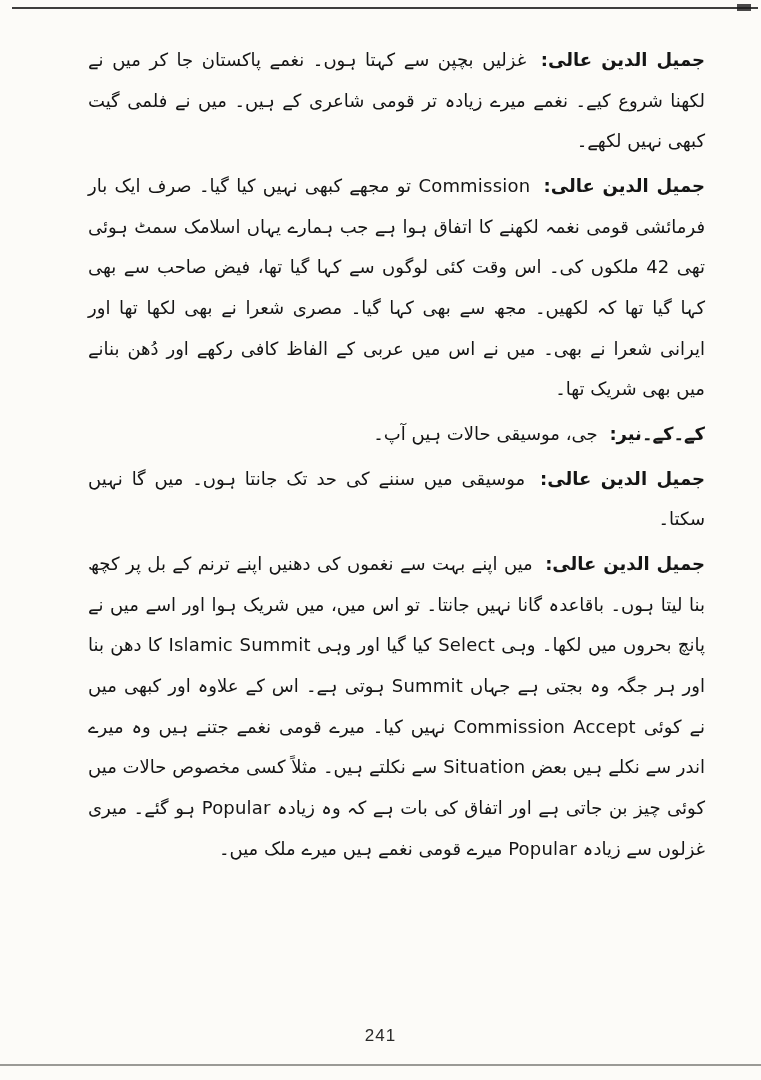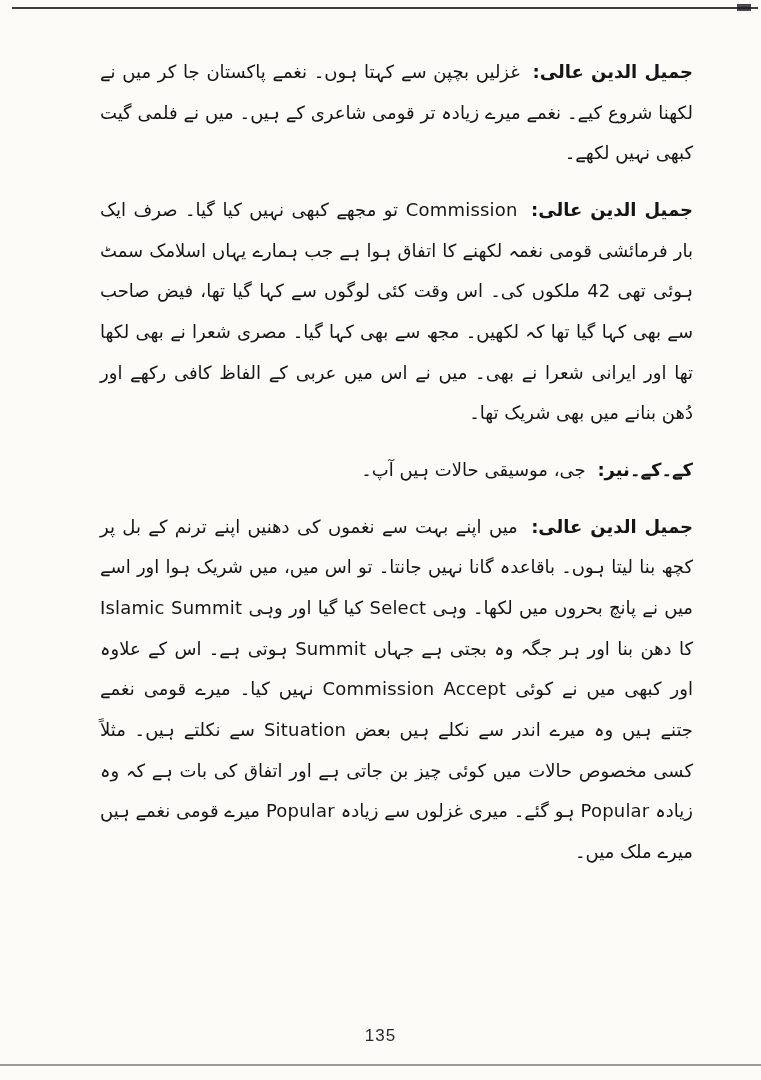--- a/index.html
+++ b/index.html
@@ -50,21 +50,21 @@
     left: 84px;
     right: 52px;
     direction: rtl;
     unicode-bidi: embed;
     text-align: justify;
     font-size: 18px;
     line-height: 2.26;
     letter-spacing: 0.2px;
   }
   .para {
-    margin: 16px;
+    margin: 4px;
     text-align: justify;
     text-justify: inter-word;
   }
   .speaker {
     font-weight: 700;
     padding-left: 6px;
   }
   .page-number {
     position: absolute;
     bottom: 34px;
@@ -87,23 +87,24 @@
 
   <div class="text-block">
 
     <p class="para"><span class="speaker">جمیل الدین عالی:</span> <span>غزلیں بچپن سے کہتا ہوں۔ نغمے پاکستان جا کر میں نے لکھنا شروع کیے۔ نغمے میرے زیادہ تر قومی شاعری کے ہیں۔ میں نے فلمی گیت کبھی نہیں لکھے۔</span></p>
 
 
     <p class="para"><span class="speaker">جمیل الدین عالی:</span> <span>Commission تو مجھے کبھی نہیں کیا گیا۔ صرف ایک بار فرمائشی قومی نغمہ لکھنے کا اتفاق ہوا ہے جب ہمارے یہاں اسلامک سمٹ ہوئی تھی 42 ملکوں کی۔ اس وقت کئی لوگوں سے کہا گیا تھا، فیض صاحب سے بھی کہا گیا تھا کہ لکھیں۔ مجھ سے بھی کہا گیا۔ مصری شعرا نے بھی لکھا تھا اور ایرانی شعرا نے بھی۔ میں نے اس میں عربی کے الفاظ کافی رکھے اور دُھن بنانے میں بھی شریک تھا۔</span></p>
 
     <p class="para"><span class="speaker">کے۔کے۔نیر:</span> <span>جی، موسیقی حالات ہیں آپ۔</span></p>
 
+    <p class="para"><span class="speaker">جمیل الدین عالی:</span> <span>موسیقی میں سننے کی حد تک جانتا ہوں۔ میں گا نہیں سکتا۔</span></p>
 
 
     <p class="para"><span class="speaker">جمیل الدین عالی:</span> <span>میں اپنے بہت سے نغموں کی دھنیں اپنے ترنم کے بل پر کچھ بنا لیتا ہوں۔ باقاعدہ گانا نہیں جانتا۔ تو اس میں، میں شریک ہوا اور اسے میں نے پانچ بحروں میں لکھا۔ وہی Select کیا گیا اور وہی Islamic Summit کا دھن بنا اور ہر جگہ وہ بجتی ہے جہاں Summit ہوتی ہے۔ اس کے علاوہ اور کبھی میں نے کوئی Commission Accept نہیں کیا۔ میرے قومی نغمے جتنے ہیں وہ میرے اندر سے نکلے ہیں بعض Situation سے نکلتے ہیں۔ مثلاً کسی مخصوص حالات میں کوئی چیز بن جاتی ہے اور اتفاق کی بات ہے کہ وہ زیادہ Popular ہو گئے۔ میری غزلوں سے زیادہ Popular میرے قومی نغمے ہیں میرے ملک میں۔</span></p>
 
   </div>
 
-  <div class="page-number">135</div>
+  <div class="page-number">241</div>
 
   <div class="scan-artifact-bottom"></div>
 
 </div>
 
 </body></html>

